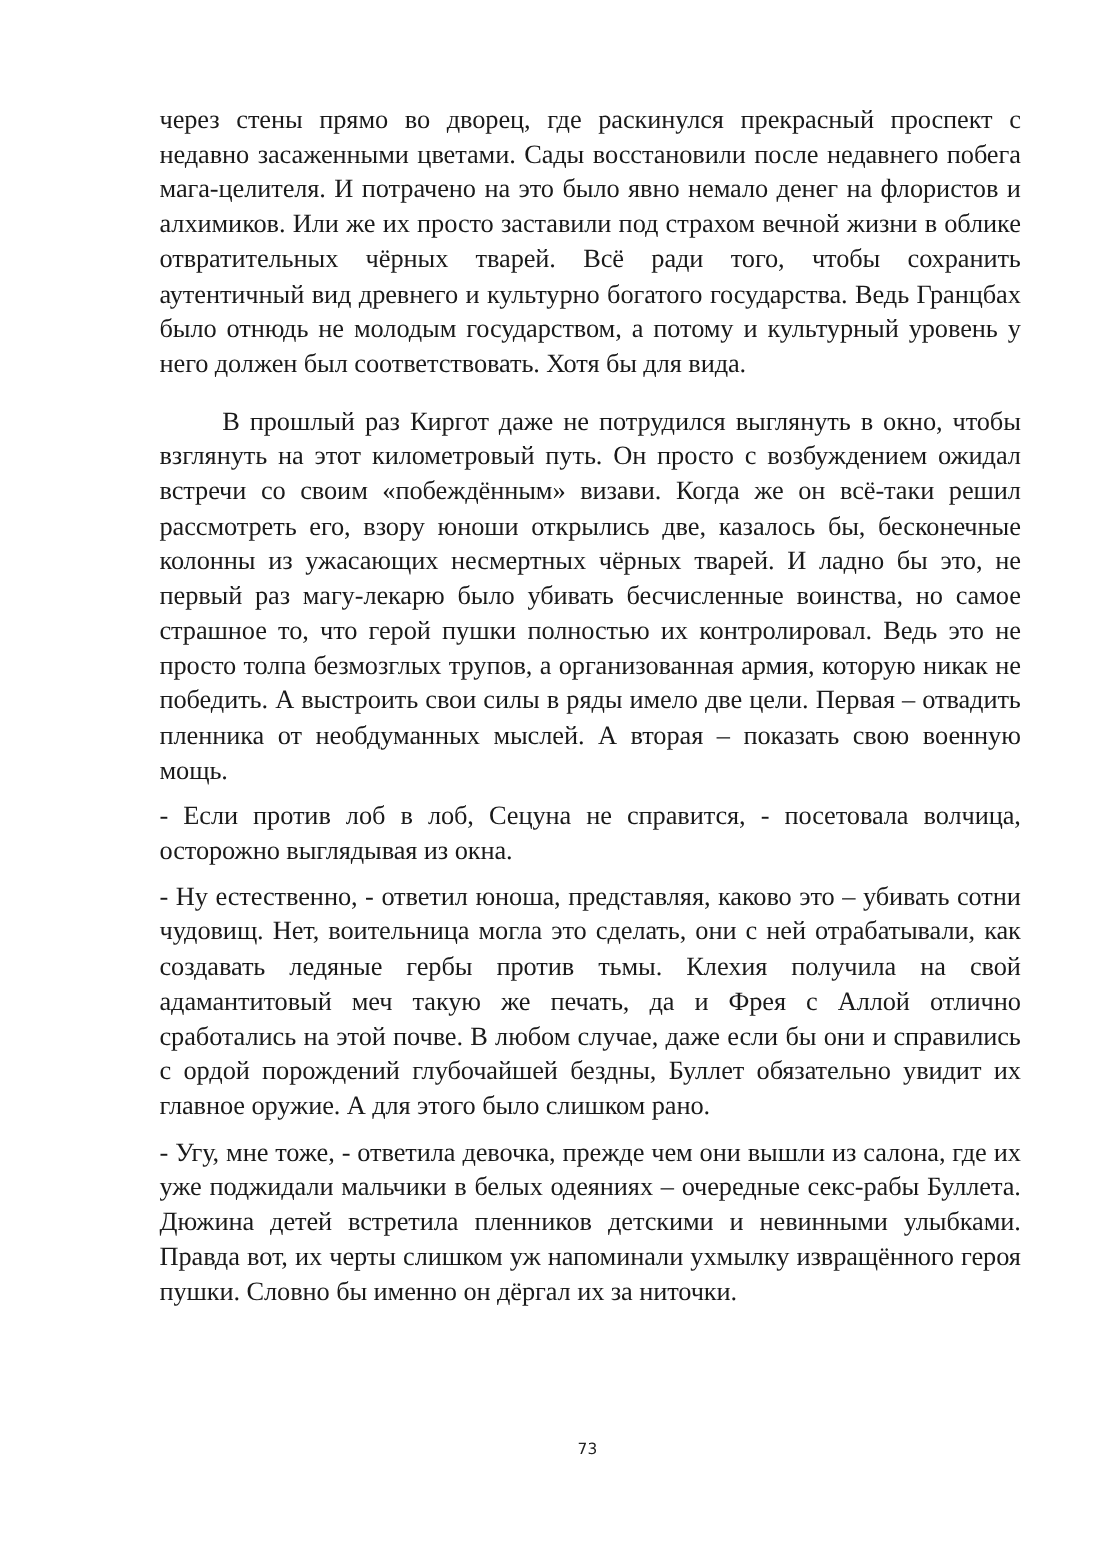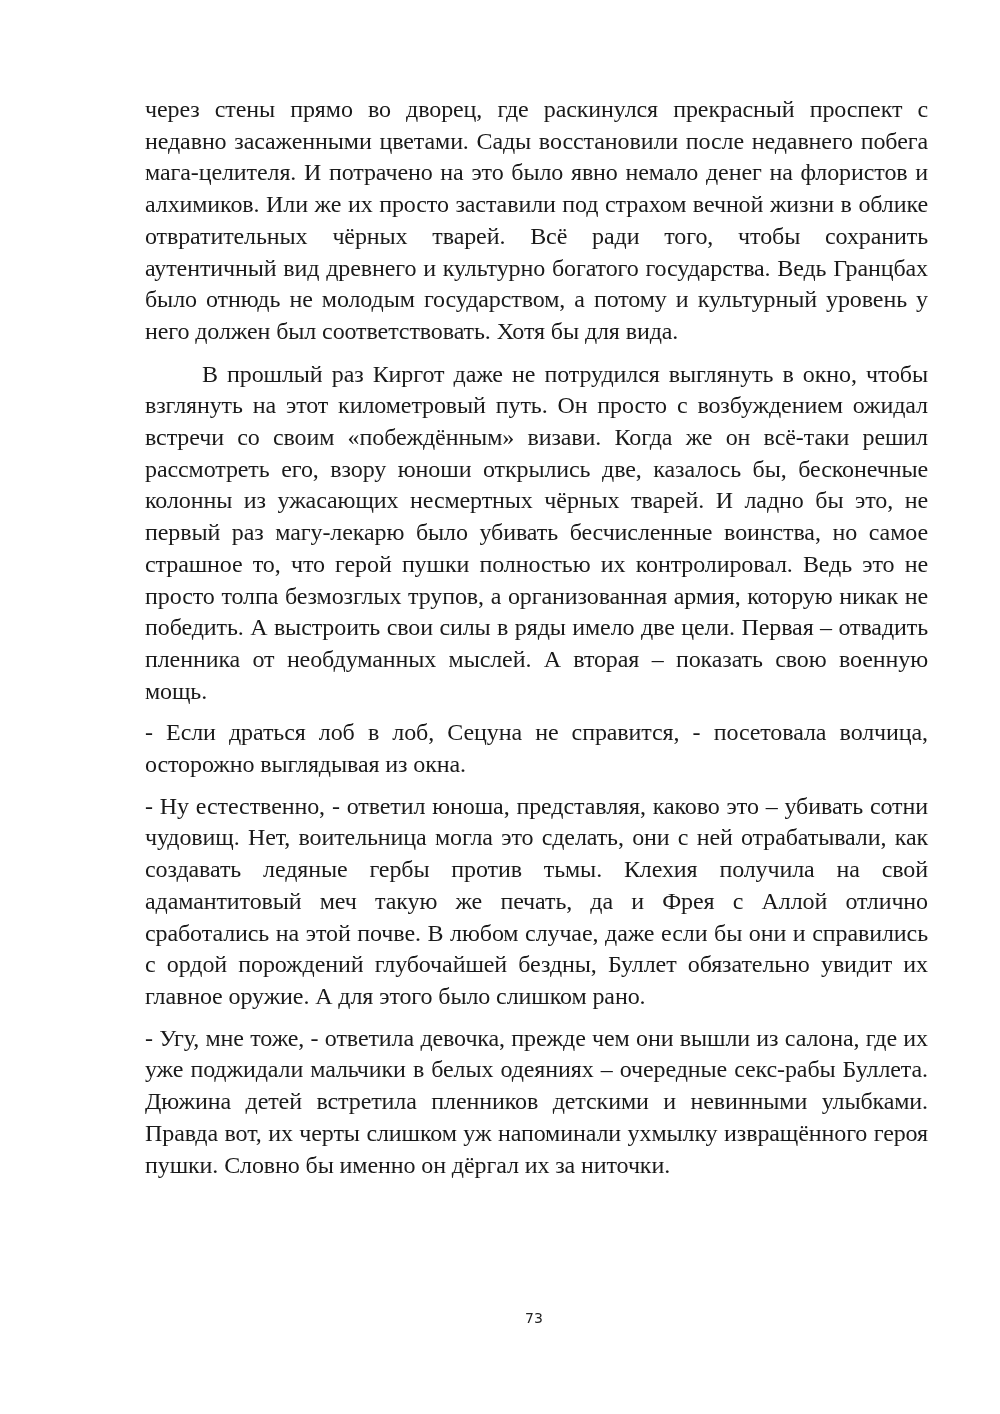--- a/index.html
+++ b/index.html
@@ -40,39 +40,39 @@
       hyphens: manual;
     }
     .para + .para {
       margin-top: 10px;
     }
     .para.indent {
       text-indent: 57px;
       margin-top: 11px;
     }
     .para.first + .para.indent {
-      margin-top: 11px;
+      margin-top: 21px;
     }
     .page-number {
       position: absolute;
       left: 0;
       width: 1000px;
       top: 1310px;
       text-align: center;
       font-family: "DejaVu Sans", sans-serif;
       font-size: 14px;
       color: #222222;
       margin-left: 34px;
     }
   </style>
 </head>
 <body>
 
 <div class="page">
   <div class="text-block">
     <p class="para first">через стены прямо во дворец, где раскинулся прекрасный проспект с недавно засаженными цветами. Сады восстановили после недавнего побега мага-целителя. И потрачено на это было явно немало денег на флористов и алхимиков. Или же их просто заставили под страхом вечной жизни в облике отвратительных чёрных тварей. Всё ради того, чтобы сохранить аутентичный вид древнего и культурно богатого государства. Ведь Гранцбах было отнюдь не молодым государством, а потому и культурный уровень у него должен был соответствовать. Хотя бы для вида.</p>
     <p class="para indent">В прошлый раз Киргот даже не потрудился выглянуть в окно, чтобы взглянуть на этот километровый путь. Он просто с возбуждением ожидал встречи со своим «побеждённым» визави. Когда же он всё-таки решил рассмотреть его, взору юноши открылись две, казалось бы, бесконечные колонны из ужасающих несмертных чёрных тварей. И ладно бы это, не первый раз магу-лекарю было убивать бесчисленные воинства, но самое страшное то, что герой пушки полностью их контролировал. Ведь это не просто толпа безмозглых трупов, а организованная армия, которую никак не победить. А выстроить свои силы в ряды имело две цели. Первая – отвадить пленника от необдуманных мыслей. А вторая – показать свою военную мощь.</p>
-    <p class="para">- Если драться лоб в лоб, Сецуна не справится, - посетовала волчица, осторожно выглядывая из окна.</p>
+    <p class="para">- Если против лоб в лоб, Сецуна не справится, - посетовала волчица, осторожно выглядывая из окна.</p>
     <p class="para">- Ну естественно, - ответил юноша, представляя, каково это – убивать сотни чудовищ. Нет, воительница могла это сделать, они с ней отрабатывали, как создавать ледяные гербы против тьмы. Клехия получила на свой адамантитовый меч такую же печать, да и Фрея с Аллой отлично сработались на этой почве. В любом случае, даже если бы они и справились с ордой порождений глубочайшей бездны, Буллет обязательно увидит их главное оружие. А для этого было слишком рано.</p>
     <p class="para">- Угу, мне тоже, - ответила девочка, прежде чем они вышли из салона, где их уже поджидали мальчики в белых одеяниях – очередные секс-рабы Буллета. Дюжина детей встретила пленников детскими и невинными улыбками. Правда вот, их черты слишком уж напоминали ухмылку извращённого героя пушки. Словно бы именно он дёргал их за ниточки.</p>
   </div>
   <div class="page-number">73</div>
 </div>
 
 </body></html>

